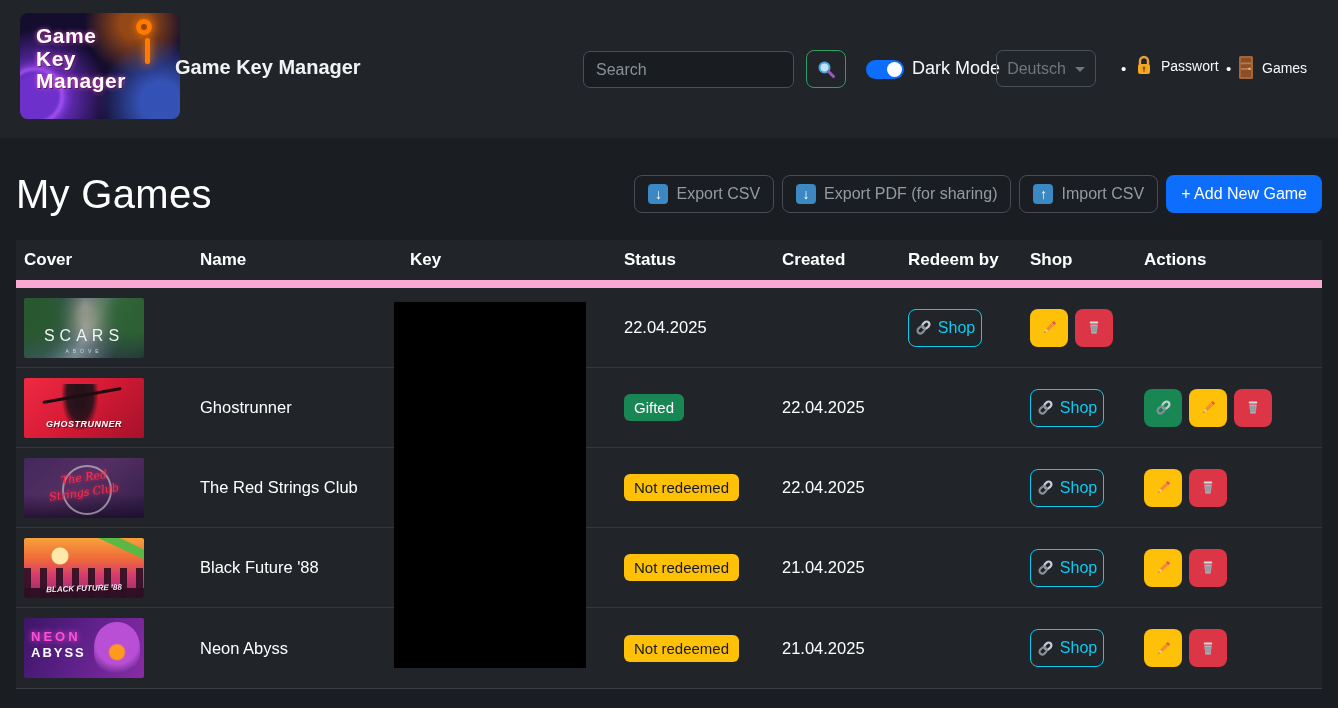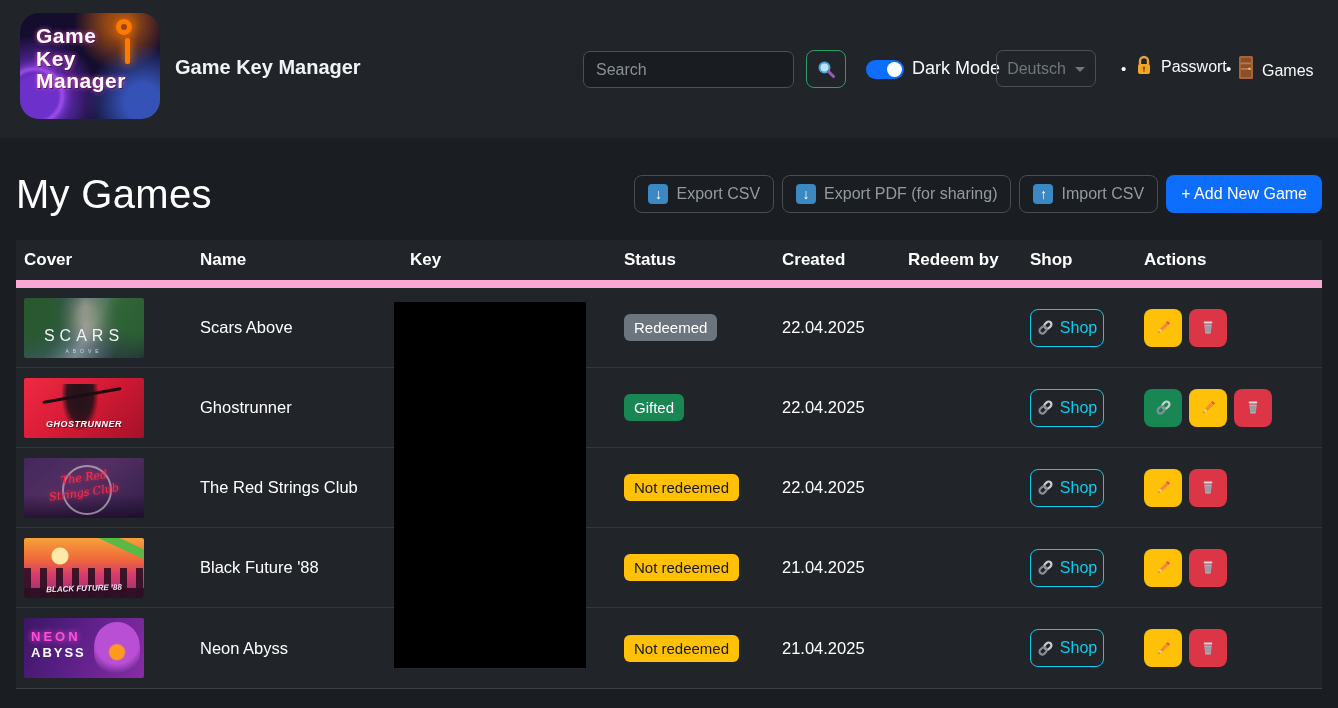--- a/index.html
+++ b/index.html
@@ -8,22 +8,22 @@
     background:#1a1d21;
     font-family:"Liberation Sans", sans-serif;
     color:#fff;
     position:relative;
     overflow:hidden;
   }
 
   
   .navbar { position:relative; height:138px; background:#212529; }
   .logo {
-    position:absolute; left:20px; top:13px; width:140px; height:106px;
-    border-radius:19px; overflow:hidden;
+    position:absolute; left:20px; top:13px; width:160px; height:106px;
+    border-radius:8px; overflow:hidden;
     background:
       radial-gradient(circle at 12% 80%, rgba(140,60,255,.75) 0 14%, rgba(140,60,255,0) 42%),
       radial-gradient(circle at 88% 84%, rgba(70,120,255,.65) 0 12%, rgba(70,120,255,0) 38%),
       radial-gradient(circle at 72% 10%, rgba(255,120,0,.55) 0 10%, rgba(255,120,0,0) 34%),
       #140d2e;
   }
   .logo-ring { position:absolute; left:-14px; bottom:-6px; width:58px; height:58px; border-radius:50%;
     border:4px solid rgba(168,85,247,.8); filter:blur(1px); box-shadow:0 0 10px rgba(168,85,247,.9); }
   .logo-key { position:absolute; right:28px; top:6px; width:16px; height:16px; border-radius:50%;
     border:5px solid #ff7a00; box-shadow:0 0 10px #ff7a00; }
@@ -52,22 +52,22 @@
   .lang-select {
     position:absolute; left:996px; top:50px; width:100px; height:37px;
     border:1px solid #495057; border-radius:7px; background:transparent;
     color:#6f777e; font-size:16px; display:flex; align-items:center; justify-content:center; gap:9px;
     cursor:pointer;
   }
   .caret { width:0; height:0; border-left:5px solid transparent; border-right:5px solid transparent;
     border-top:5px solid #6f777e; margin-top:2px; }
   .nav-dot { position:absolute; top:60px; font-size:15px; color:#fff; }
   .dot1 { left:1121px; } .dot2 { left:1226px; }
-  .nav-link { position:absolute; top:55px; display:flex; align-items:flex-end; gap:8px;
-    color:#f8f9fa; font-size:16px; cursor:pointer; }
+  .nav-link { position:absolute; top:55px; display:flex; align-items:center; gap:8px;
+    color:#f8f9fa; font-size:14px; cursor:pointer; }
   .pw-link { left:1135px; } .logout-link { left:1238px; }
 
   
   .main { padding:0 16px; }
   .page-head { display:flex; align-items:center; margin-top:30px; height:52px; }
   .page-title { font-size:40px; font-weight:500; color:#fff; letter-spacing:.3px; }
   .toolbar { margin-left:auto; display:flex; gap:8px; align-items:center; }
   .btn { height:38px; border-radius:8px; font-size:16px; font-family:inherit; cursor:pointer;
     display:flex; align-items:center; gap:8px; padding:0 13px; }
   .btn-outline { background:transparent; border:1px solid #474d52; color:#939ba2; }
@@ -251,21 +251,20 @@
       <div class="cell">Actions</div>
     </div>
     <div id="tbody">
   <div class="trow">
     <div class="cell">
             <div class="cover cover-scars">
               <span class="cl cl0">SCARS</span>
               <span class="cl cl1">ABOVE</span>
             </div>
           </div>
-    <div class="cell">Scars Above</div>
     <div class="cell"></div>
     <div class="cell"><span class="badge badge-secondary">Redeemed</span></div>
     <div class="cell">22.04.2025</div>
     <div class="cell"></div>
     <div class="cell">
       <button class="shop-btn">
         <span class="icon shop-ic">
                 <svg width="17" height="17" viewBox="0 0 20 20">
                   <g transform="rotate(45 10 10)" fill="none">
                     <rect x="6.7" y="1.5" width="6.6" height="9" rx="3.3" stroke="#c8cdd2" stroke-width="2.6"></rect>

